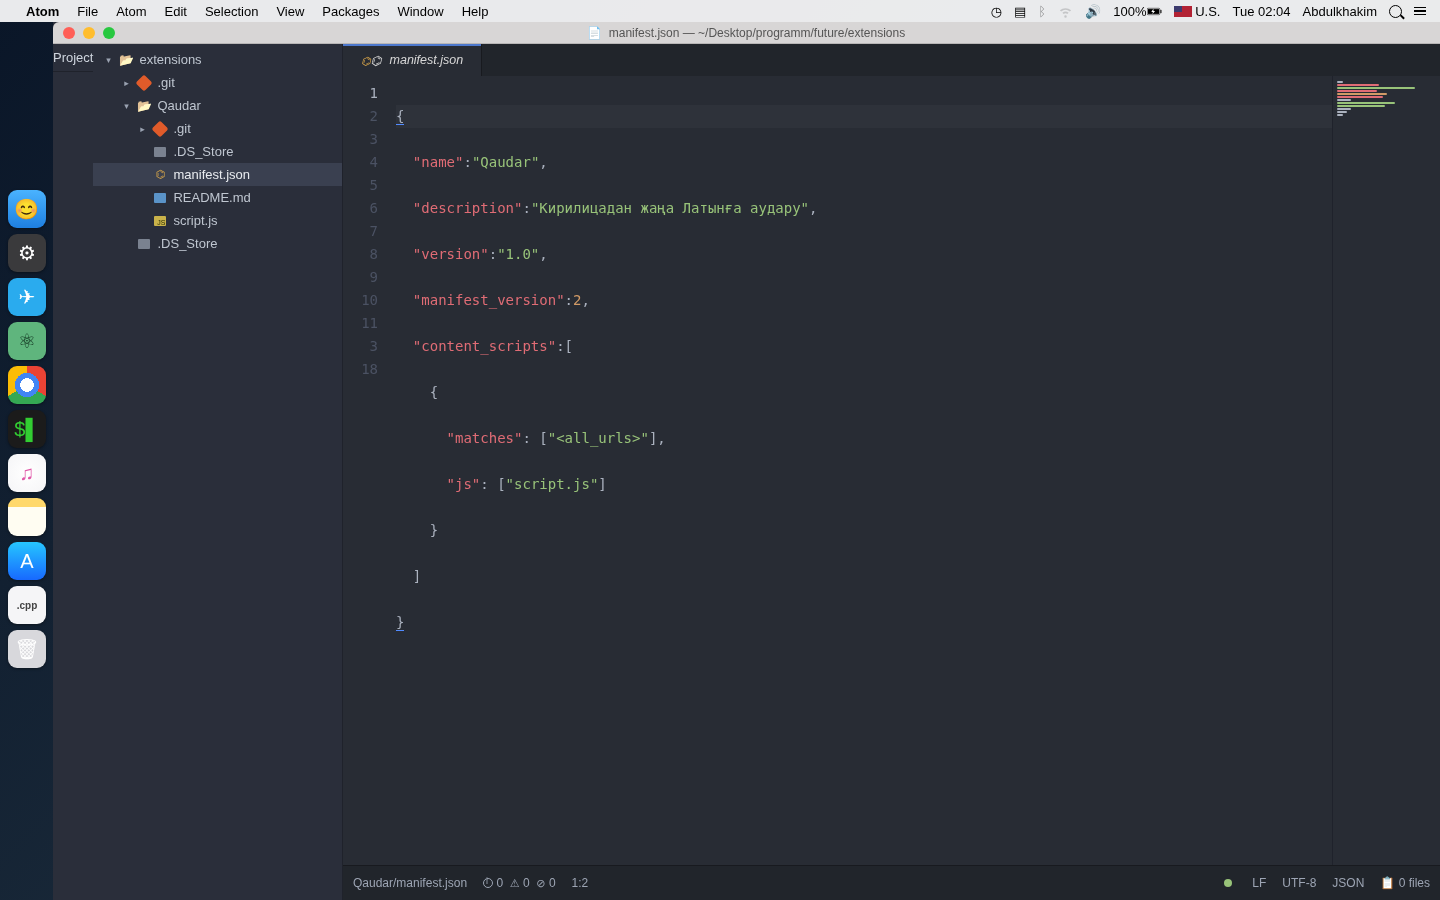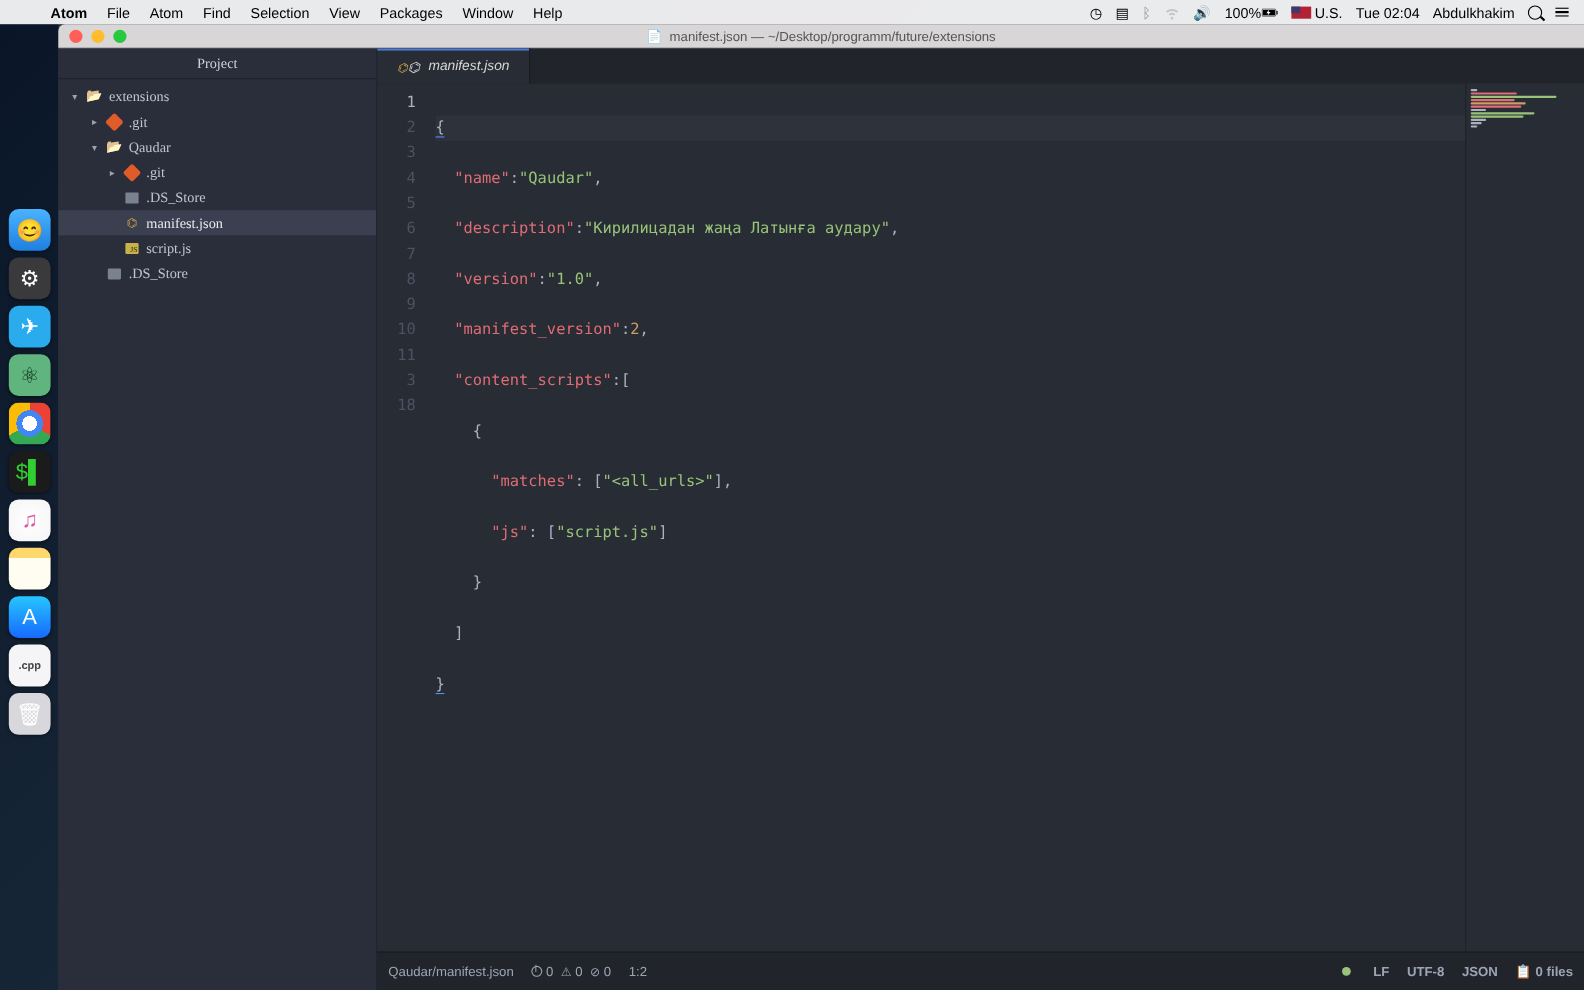--- a/index.html
+++ b/index.html
@@ -1,21 +1,21 @@
 <!DOCTYPE html>
 <html><head>
 <meta charset="utf-8">
 <style>
 * { margin: 0; padding: 0; box-sizing: border-box; }
 html, body { width: 1440px; height: 900px; overflow: hidden; font-family: -apple-system, BlinkMacSystemFont, "Helvetica Neue", sans-serif; }
 body { background: linear-gradient(135deg, #0a1628 0%, #1a2a3a 50%, #0d1620 100%); position: relative; }
 
 
 .menubar { position: absolute; top: 0; left: 0; right: 0; height: 22px; background: rgba(245,245,247,0.95); display: flex; align-items: center; font-size: 13px; color: #000; z-index: 100; }
-.menubar-left { display: flex; align-items: center; padding-left: 28px; gap: 18px; }
+.menubar-left { display: flex; align-items: center; padding-left: 8px; gap: 18px; }
 .menubar-left .apple { font-size: 15px; }
 .menubar-left .appname { font-weight: 600; }
 .menubar-right { margin-left: auto; display: flex; align-items: center; gap: 12px; padding-right: 14px; font-size: 13px; }
 .menubar-right .mi { display: inline-flex; align-items: center; }
 
 
 .dock { position: absolute; left: 2px; top: 190px; width: 50px; display: flex; flex-direction: column; gap: 6px; align-items: center; z-index: 50; }
 .dock-item { width: 38px; height: 38px; border-radius: 9px; box-shadow: 0 1px 3px rgba(0,0,0,.4); display: flex; align-items: center; justify-content: center; font-size: 20px; color: #fff; }
 .finder { background: linear-gradient(180deg,#4ab3ff,#1e7fe0); }
 .settings { background: #3a3a3c; }
@@ -33,21 +33,21 @@
 .window { position: absolute; left: 53px; top: 22px; right: 0; bottom: 0; background: #2b2f3a; display: flex; flex-direction: column; }
 .titlebar { height: 22px; background: #d8d6d6; border-top-left-radius: 6px; display: flex; align-items: center; position: relative; border-bottom: 1px solid #b8b6b6; }
 .traffic { display: flex; gap: 8px; padding-left: 10px; }
 .tl { width: 12px; height: 12px; border-radius: 50%; }
 .tl.red { background:#ff5f57; } .tl.yel { background:#ffbd2e; } .tl.grn { background:#28c840; }
 .titlebar-title { position: absolute; left: 0; right: 0; text-align: center; font-size: 12px; color:#555; display: flex; align-items:center; justify-content:center; gap:6px; }
 
 .workspace { flex: 1; display: flex; min-height: 0; }
 
 
-.sidebar { width: 290px; background: #2a2e3a; display: flex; flex-direction: column; color: #bfc6d0; font-size: 13px; border-right: 1px solid #1f222b; font-family: Liberation Serif, serif; }
+.sidebar { width: 290px; background: #2a2e3a; display: flex; flex-direction: row; color: #bfc6d0; font-size: 13px; border-right: 1px solid #1f222b; }
 .sidebar-tab { height: 28px; display: flex; align-items: center; justify-content: center; color: #cfd5de; background: #2a2e3a; border-bottom: 1px solid #1f222b; font-size: 13px; }
 .tree { flex: 1; overflow: auto; padding-top: 4px; }
 .tree-item { height: 23px; display: flex; align-items: center; padding-left: 8px; gap: 6px; white-space: nowrap; cursor: default; }
 .tree-item.selected { background: #3a4050; color: #e8ebef; }
 .twisty { width: 10px; display: inline-flex; justify-content: center; font-size: 9px; color: #9aa2b1; }
 .ficon { width: 14px; height: 14px; display: inline-flex; align-items:center; justify-content:center; font-size: 12px; }
 .ico-folder-open::before { content: "📂"; filter: grayscale(0.6) brightness(1.1); }
 .ico-git { background:#e05b2a; width:12px; height:12px; transform: rotate(45deg); border-radius:2px; }
 .ico-json::before { content:"⌬"; color:#d7a54a; font-size:11px; }
 .ico-md { background:#5a93c8; width:12px; height:10px; border-radius:1px; }
@@ -75,21 +75,21 @@
 .c-str { color: #98c379; }
 .c-num { color: #d19a66; }
 .code .line.hl { background: rgba(255,255,255,0.03); }
 .cursor-brace { border-bottom: 1px solid #528bff; }
 
 .minimap { width: 108px; background: #282c34; border-left: 1px solid #1f222b; padding: 4px 4px; }
 .mm-line { height: 2px; margin: 1px 0; border-radius: 1px; }
 
 
 .statusbar { height: 24px; background: #21252b; color: #9da5b4; display: flex; align-items: center; font-size: 12px; padding: 17px 10px; gap: 16px; border-top: 1px solid #181a1f; }
-.statusbar .right { margin-left: auto; display: flex; gap: 16px; align-items: center; font-weight: bold; }
+.statusbar .right { margin-left: auto; display: flex; gap: 16px; align-items: center; }
 .dot-ok { width:8px; height:8px; border-radius:50%; background:#98c379; display:inline-block; margin-right:4px; }
 .ico-circ { display:inline-block; width:10px; height:10px; border:1px solid #9da5b4; border-radius:50%; position:relative; vertical-align:-1px; }
 .ico-circ::after { content:"i"; position:absolute; left:2px; top:-3px; font-size:9px; }
 .ico-warn::before { content:"⚠"; font-size:11px; }
 .ico-err::before { content:"⊘"; font-size:11px; }
 
 
 .svg-ico { display:inline-block; width:15px; height:15px; vertical-align:middle; }
 .flag { display:inline-block; width:18px; height:11px; background: linear-gradient(#b22234,#b22234); position:relative; vertical-align:-1px; }
 .flag::before { content:""; position:absolute; top:0; left:0; width:8px; height:6px; background:#3c3b6e; }
@@ -100,21 +100,21 @@
 </style>
 </head>
 <body>
 
 <div class="menubar">
   <div class="menubar-left">
     <span class="apple"></span>
     <span class="appname">Atom</span>
     <span>File</span>
     <span>Atom</span>
-    <span>Find</span>
+    <span>Edit</span>
     <span>Selection</span>
     <span>View</span>
     <span>Packages</span>
     <span>Window</span>
     <span>Help</span>
   </div>
   <div class="menubar-right">
     <span class="mi">◷</span>
     <span class="mi">▤</span>
     <span class="mi" style="opacity:.4">ᛒ</span>
@@ -210,20 +210,26 @@
               <span class="ico-ds"></span>
             </span>
           <span class="tree-label">.DS_Store</span>
         </div>
         <div class="tree-item indent3 selected">
           <span class="ficon ico-json"></span>
           <span class="tree-label">manifest.json</span>
         </div>
         <div class="tree-item indent3">
           <span class="ficon">
+              <span class="ico-md"></span>
+            </span>
+          <span class="tree-label">README.md</span>
+        </div>
+        <div class="tree-item indent3">
+          <span class="ficon">
               <span class="ico-js"></span>
             </span>
           <span class="tree-label">script.js</span>
         </div>
         <div class="tree-item indent2">
           <span class="ficon">
               <span class="ico-ds"></span>
             </span>
           <span class="tree-label">.DS_Store</span>
         </div>

